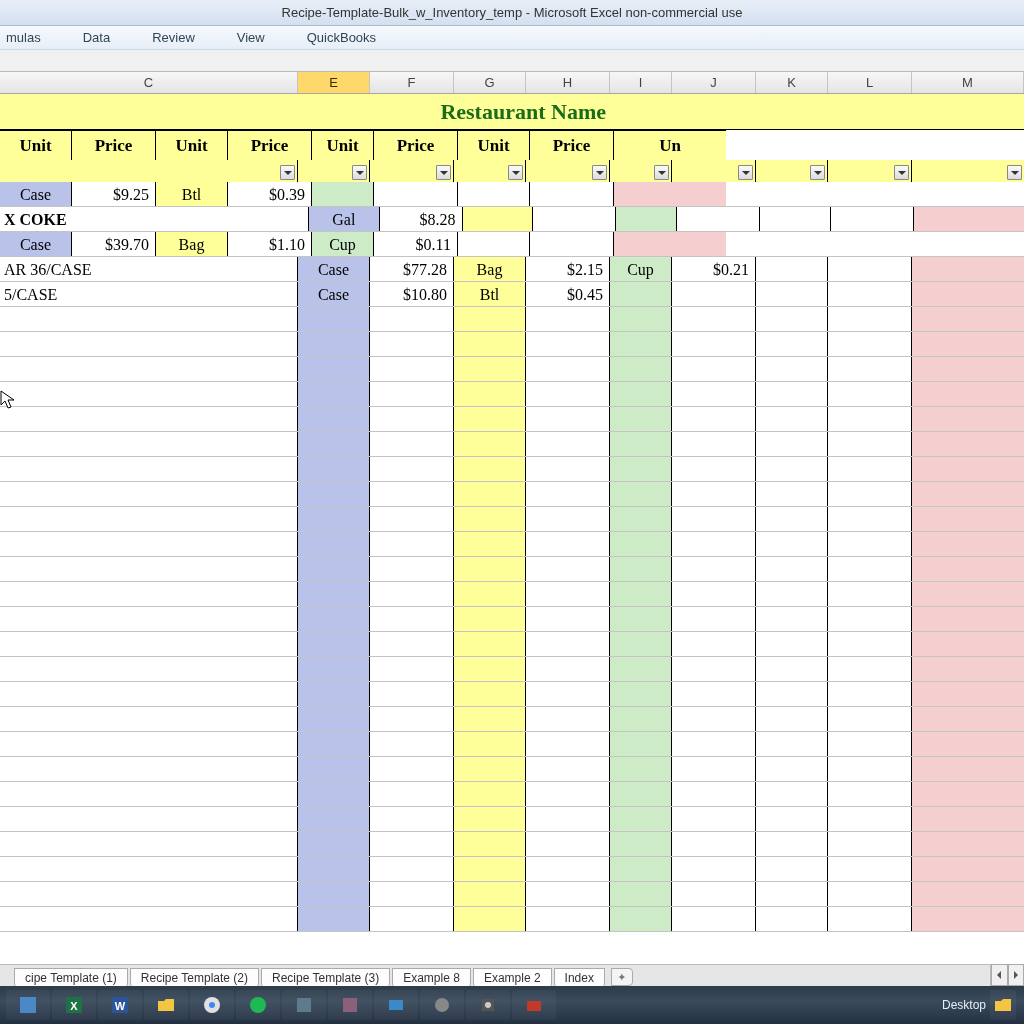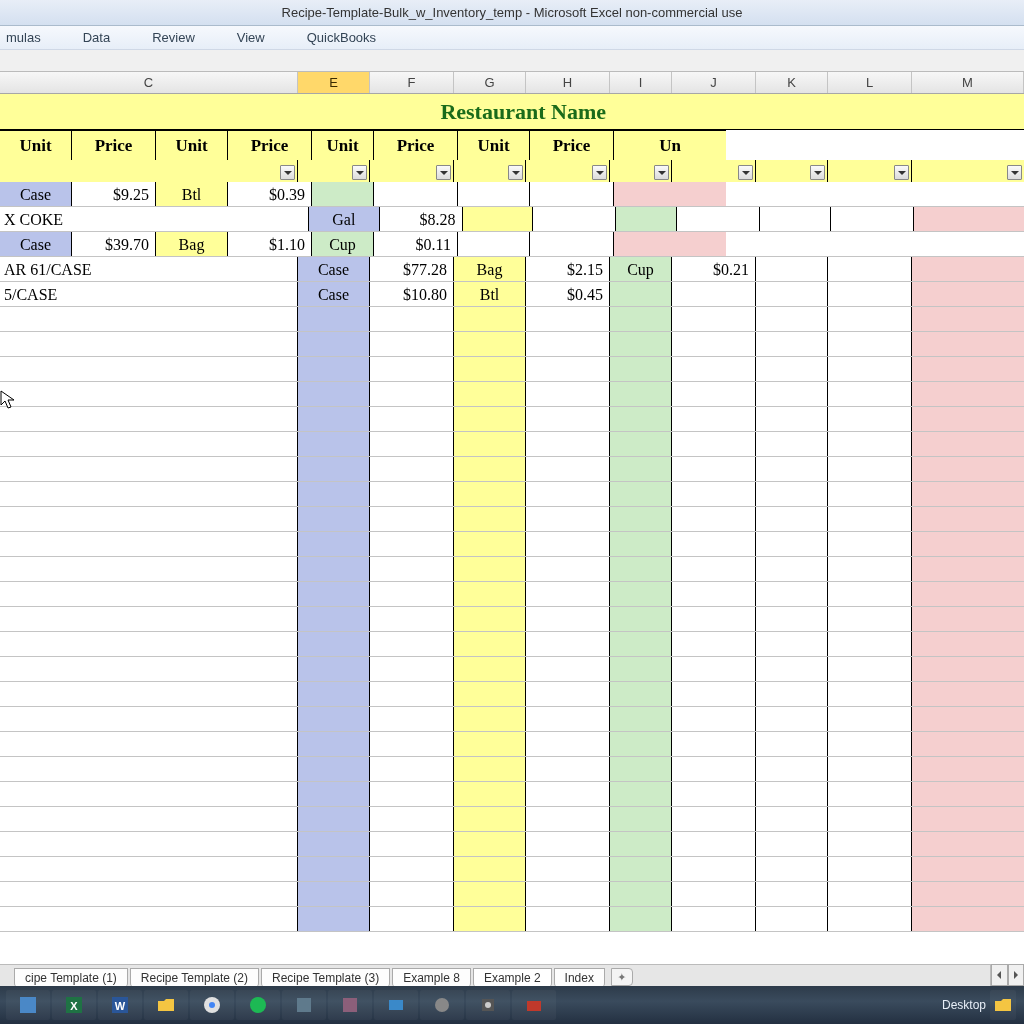--- a/index.html
+++ b/index.html
@@ -292,21 +292,21 @@
         <div class="cell bordered  right" style="width: 84px;">$9.25</div>
         <div class="cell bordered bg-yellow " style="width: 72px;">Btl</div>
         <div class="cell bordered  right" style="width: 84px;">$0.39</div>
         <div class="cell bordered bg-green " style="width: 62px;"></div>
         <div class="cell bordered  right" style="width: 84px;"></div>
         <div class="cell bordered  " style="width: 72px;"></div>
         <div class="cell bordered  right" style="width: 84px;"></div>
         <div class="cell bordered bg-pink " style="width: 112px; border-right: none;"></div>
       </div>
       <div class="row data-row">
-        <div class="cell bordered  left" style="width: 314px;">X COKE</div>
+        <div class="cell bordered  left" style="width: 314px; font-weight: bold;">X COKE</div>
         <div class="cell bordered bg-blue " style="width: 72px;">Gal</div>
         <div class="cell bordered  right" style="width: 84px;">$8.28</div>
         <div class="cell bordered bg-yellow " style="width: 72px;"></div>
         <div class="cell bordered  right" style="width: 84px;"></div>
         <div class="cell bordered bg-green " style="width: 62px;"></div>
         <div class="cell bordered  right" style="width: 84px;"></div>
         <div class="cell bordered  " style="width: 72px;"></div>
         <div class="cell bordered  right" style="width: 84px;"></div>
         <div class="cell bordered bg-pink " style="width: 112px; border-right: none;"></div>
       </div>
@@ -315,21 +315,21 @@
         <div class="cell bordered  right" style="width: 84px;">$39.70</div>
         <div class="cell bordered bg-yellow " style="width: 72px;">Bag</div>
         <div class="cell bordered  right" style="width: 84px;">$1.10</div>
         <div class="cell bordered bg-green " style="width: 62px;">Cup</div>
         <div class="cell bordered  right" style="width: 84px;">$0.11</div>
         <div class="cell bordered  " style="width: 72px;"></div>
         <div class="cell bordered  right" style="width: 84px;"></div>
         <div class="cell bordered bg-pink " style="width: 112px; border-right: none;"></div>
       </div>
       <div class="row data-row">
-        <div class="cell bordered  left" style="width: 298px;">AR 61/CASE</div>
+        <div class="cell bordered  left" style="width: 298px;">AR 36/CASE</div>
         <div class="cell bordered bg-blue " style="width: 72px;">Case</div>
         <div class="cell bordered  right" style="width: 84px;">$77.28</div>
         <div class="cell bordered bg-yellow " style="width: 72px;">Bag</div>
         <div class="cell bordered  right" style="width: 84px;">$2.15</div>
         <div class="cell bordered bg-green " style="width: 62px;">Cup</div>
         <div class="cell bordered  right" style="width: 84px;">$0.21</div>
         <div class="cell bordered  " style="width: 72px;"></div>
         <div class="cell bordered  right" style="width: 84px;"></div>
         <div class="cell bordered bg-pink " style="width: 112px; border-right: none;"></div>
       </div>

